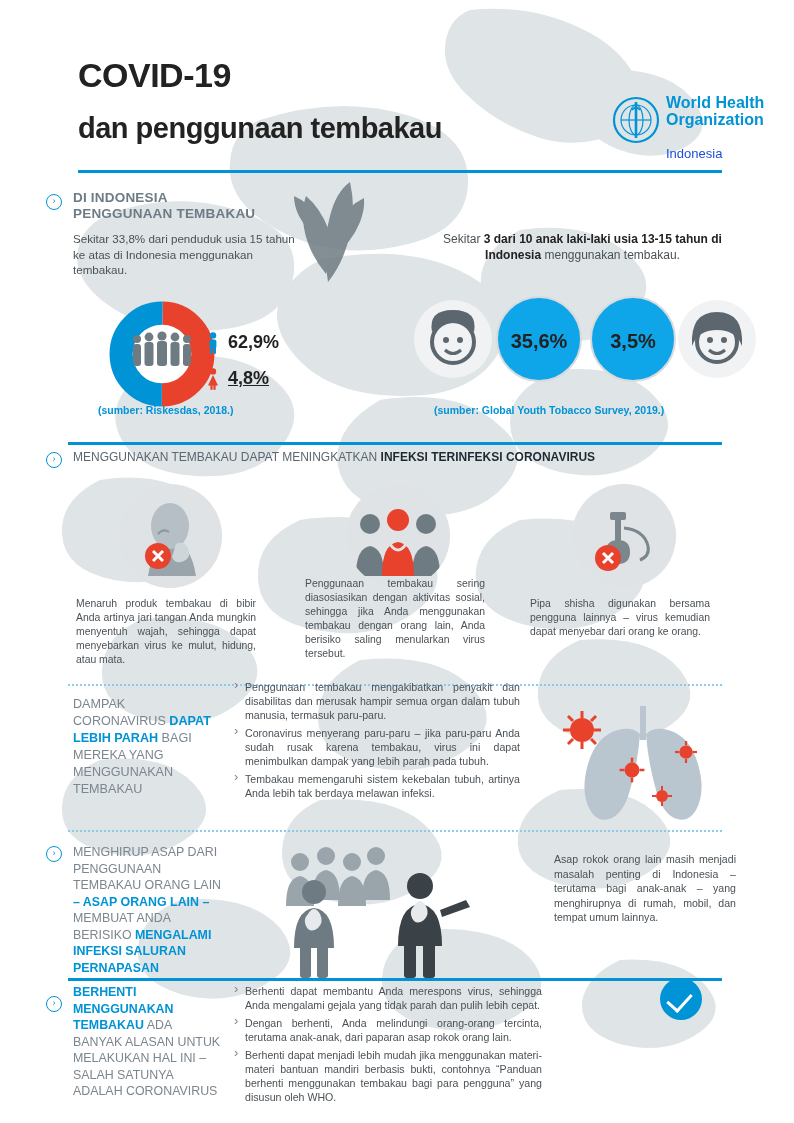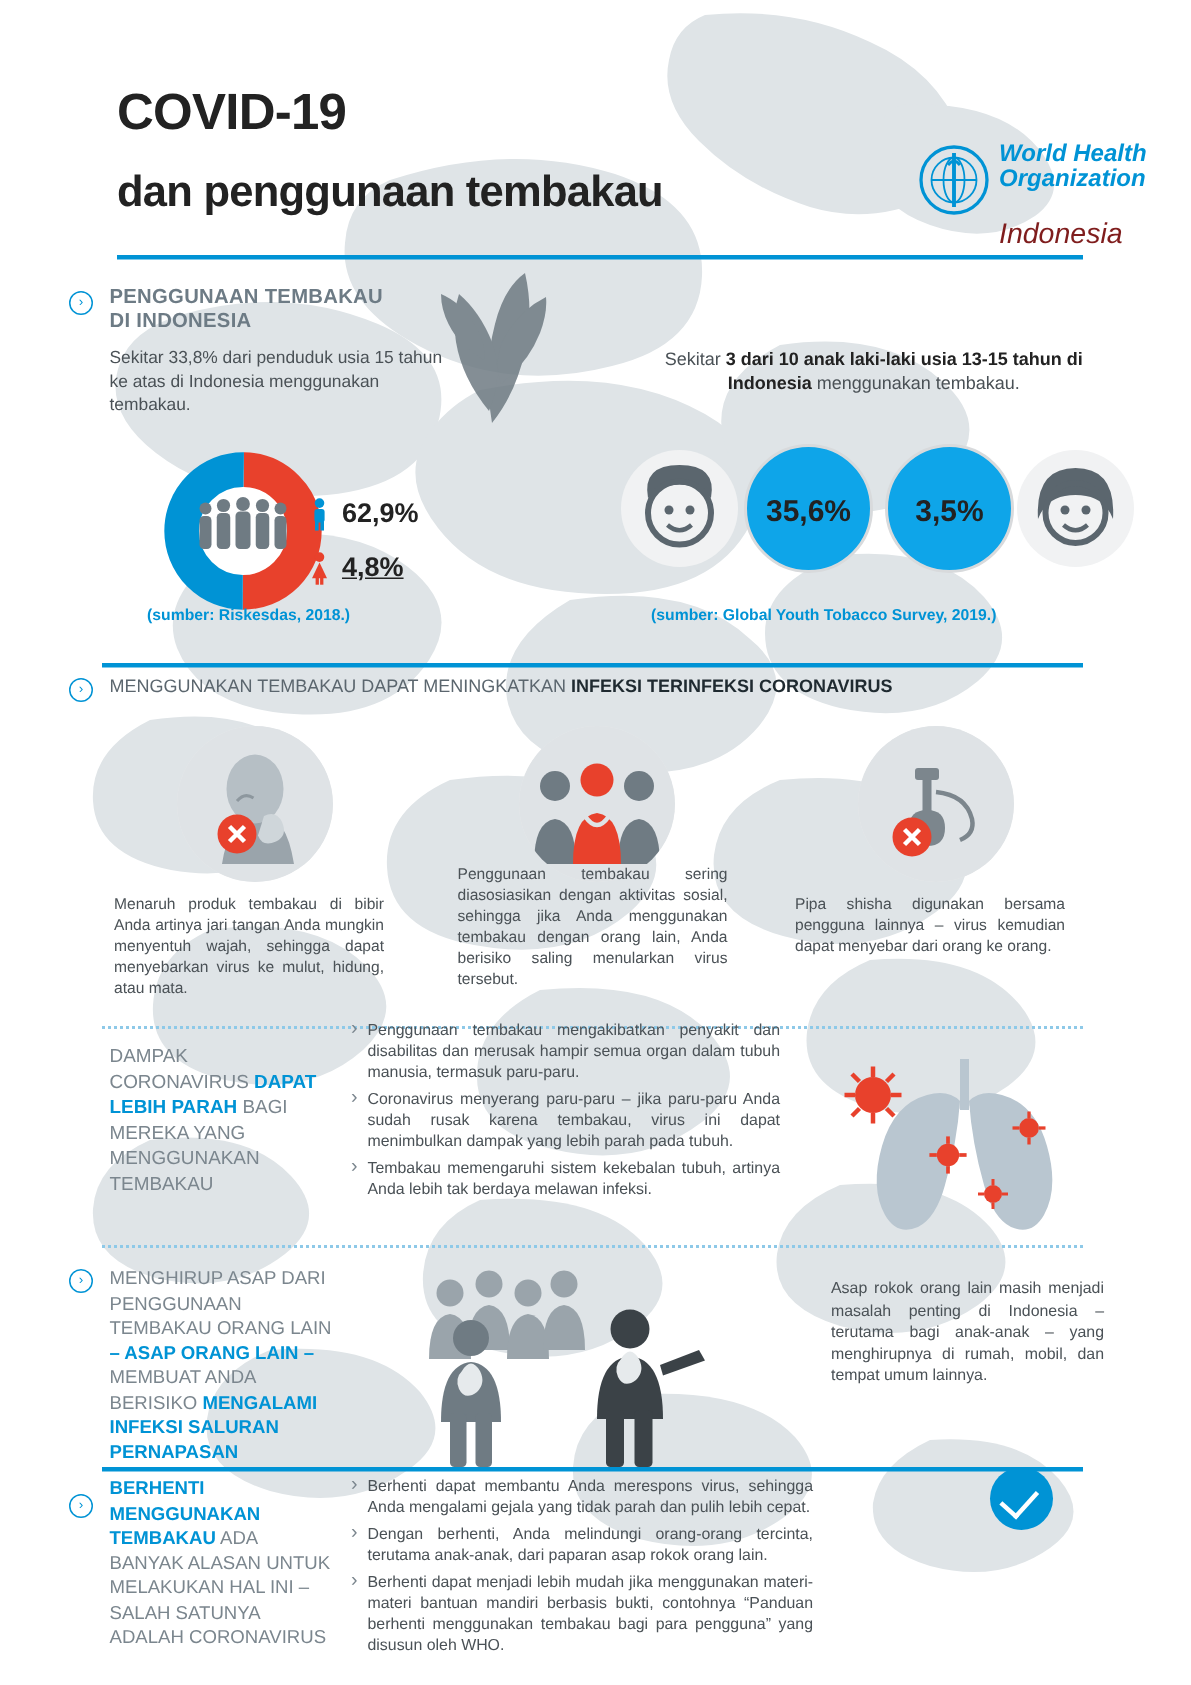--- a/index.html
+++ b/index.html
@@ -24,28 +24,28 @@
   
   .header { position:absolute; left:0; top:0; width:794px; height:172px; }
   .title {
     position:absolute; left:78px; top:56px;
     font-size:34px; font-weight:bold; color:#222; letter-spacing:-0.5px;
   }
   .subtitle {
     position:absolute; left:78px; top:112px;
     font-size:29px; font-weight:bold; color:#222; letter-spacing:-0.5px;
   }
-  .who-logo { position:absolute; left:612px; top:96px; width:165px; height:62px;font-style:italic; }
+  .who-logo { position:absolute; left:612px; top:96px; width:165px; height:62px; }
   .who-wordmark {
     position:absolute; left:54px; top:-2px;
     color:#0093d5; font-weight:bold; font-size:16px; line-height:17px;
   }
   .who-country {
     position:absolute; left:54px; top:50px;
-    color:#7f1d1d; font-size:19px;text-align:right;
+    color:#1d4ed8; font-size:13px;text-align:right;
   }
 
   .rule { position:absolute; height:3px; background:#0093d5; }
   .rule-top { left:78px; top:170px; width:644px; }
 
   
   .arrow-bullet {
     position:absolute; width:16px; height:16px; border-radius:50%;
     border:1.5px solid #0093d5; color:#0093d5;
     font-size:9px; line-height:13px; text-align:center;
@@ -221,22 +221,22 @@
       </div>
       <div class="who-country">Indonesia</div>
     </div>
   </div>
 
   <div class="rule rule-top"></div>
 
   <div class="arrow-bullet" style="left:46px; top:194px;">›</div>
 
   <div class="s1-head">
+    <div>DI INDONESIA</div>
     <div>PENGGUNAAN TEMBAKAU</div>
-    <div>DI INDONESIA</div>
   </div>
   <div class="s1-text">Sekitar 33,8% dari penduduk usia 15 tahun ke atas di Indonesia menggunakan tembakau.</div>
 
   <svg class="leaf" viewBox="0 0 80 108">
     <g fill="#6f7b83" opacity="0.85">
       <path d="M38 104 q-6 -36 2 -66 q6 -24 20 -34 q6 26 0 52 q-6 28 -22 48z"></path>
       <path d="M36 96 q-18 -22 -22 -46 q-3 -18 2 -32 q14 12 22 32 q8 22 -2 46z"></path>
       <path d="M44 78 q18 -14 26 -34 q5 -13 4 -24 q-16 8 -26 24 q-10 16 -4 34z"></path>
       <path d="M33 62 q-16 -8 -24 -24 q-5 -10 -5 -20 q14 6 22 20 q8 12 7 24z"></path>
     </g>

